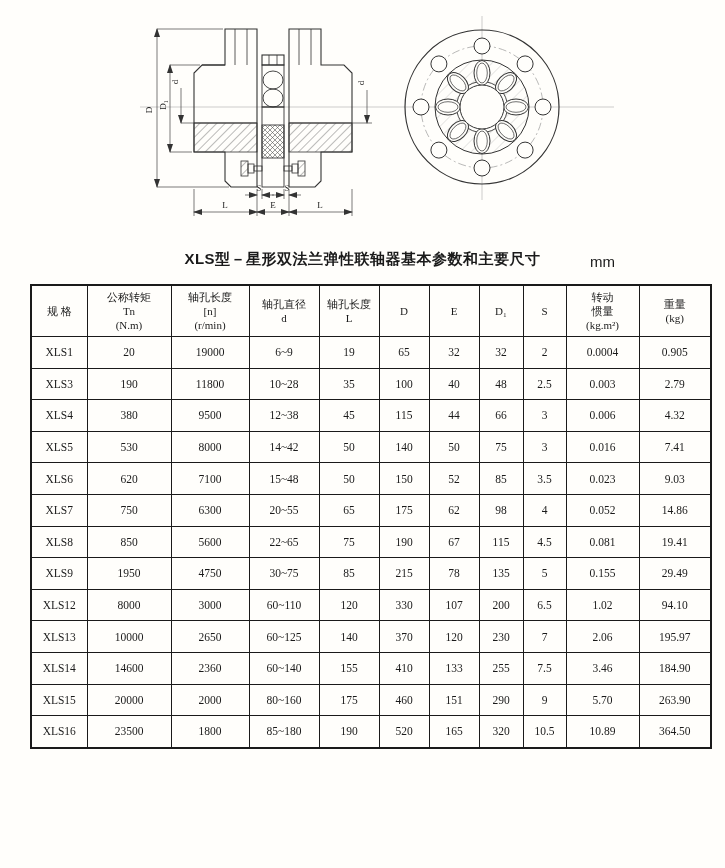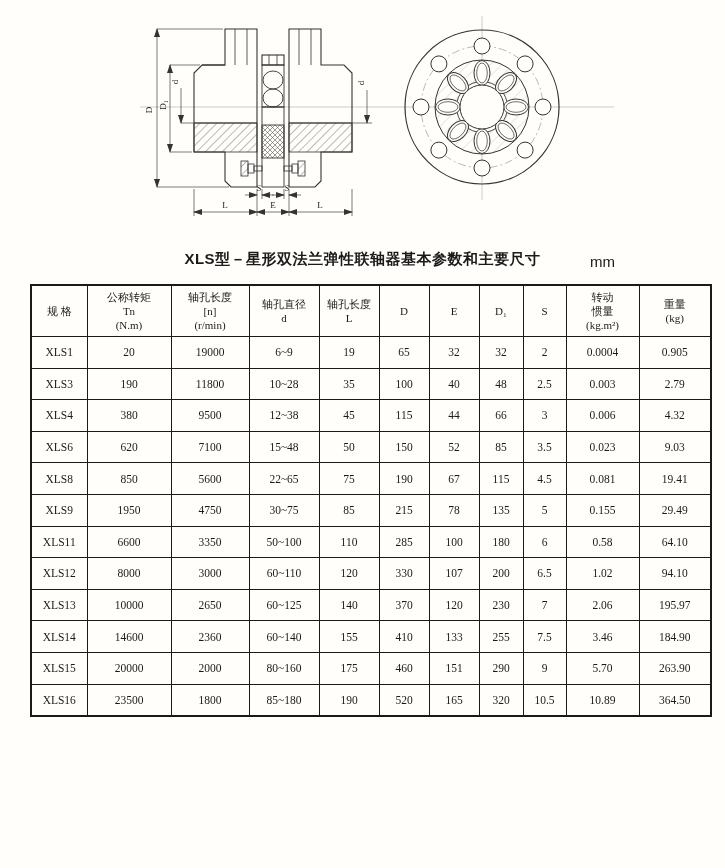--- a/index.html
+++ b/index.html
@@ -271,33 +271,59 @@
     <td>12~38</td>
     <td>45</td>
     <td>115</td>
     <td>44</td>
     <td>66</td>
     <td>3</td>
     <td>0.006</td>
     <td>4.32</td>
   </tr>
       <tr>
+    <td>XLS5</td>
+    <td>530</td>
+    <td>8000</td>
+    <td>14~42</td>
+    <td>50</td>
+    <td>140</td>
+    <td>50</td>
+    <td>75</td>
+    <td>3</td>
+    <td>0.016</td>
+    <td>7.41</td>
+  </tr>
+      <tr>
     <td>XLS6</td>
     <td>620</td>
     <td>7100</td>
     <td>15~48</td>
     <td>50</td>
     <td>150</td>
     <td>52</td>
     <td>85</td>
     <td>3.5</td>
     <td>0.023</td>
     <td>9.03</td>
   </tr>
       <tr>
+    <td>XLS7</td>
+    <td>750</td>
+    <td>6300</td>
+    <td>20~55</td>
+    <td>65</td>
+    <td>175</td>
+    <td>62</td>
+    <td>98</td>
+    <td>4</td>
+    <td>0.052</td>
+    <td>14.86</td>
+  </tr>
+      <tr>
     <td>XLS8</td>
     <td>850</td>
     <td>5600</td>
     <td>22~65</td>
     <td>75</td>
     <td>190</td>
     <td>67</td>
     <td>115</td>
     <td>4.5</td>
     <td>0.081</td>
@@ -310,33 +336,20 @@
     <td>30~75</td>
     <td>85</td>
     <td>215</td>
     <td>78</td>
     <td>135</td>
     <td>5</td>
     <td>0.155</td>
     <td>29.49</td>
   </tr>
       <tr>
-    <td>XLS11</td>
-    <td>6600</td>
-    <td>3350</td>
-    <td>50~100</td>
-    <td>110</td>
-    <td>285</td>
-    <td>100</td>
-    <td>180</td>
-    <td>6</td>
-    <td>0.58</td>
-    <td>64.10</td>
-  </tr>
-      <tr>
     <td>XLS12</td>
     <td>8000</td>
     <td>3000</td>
     <td>60~110</td>
     <td>120</td>
     <td>330</td>
     <td>107</td>
     <td>200</td>
     <td>6.5</td>
     <td>1.02</td>

